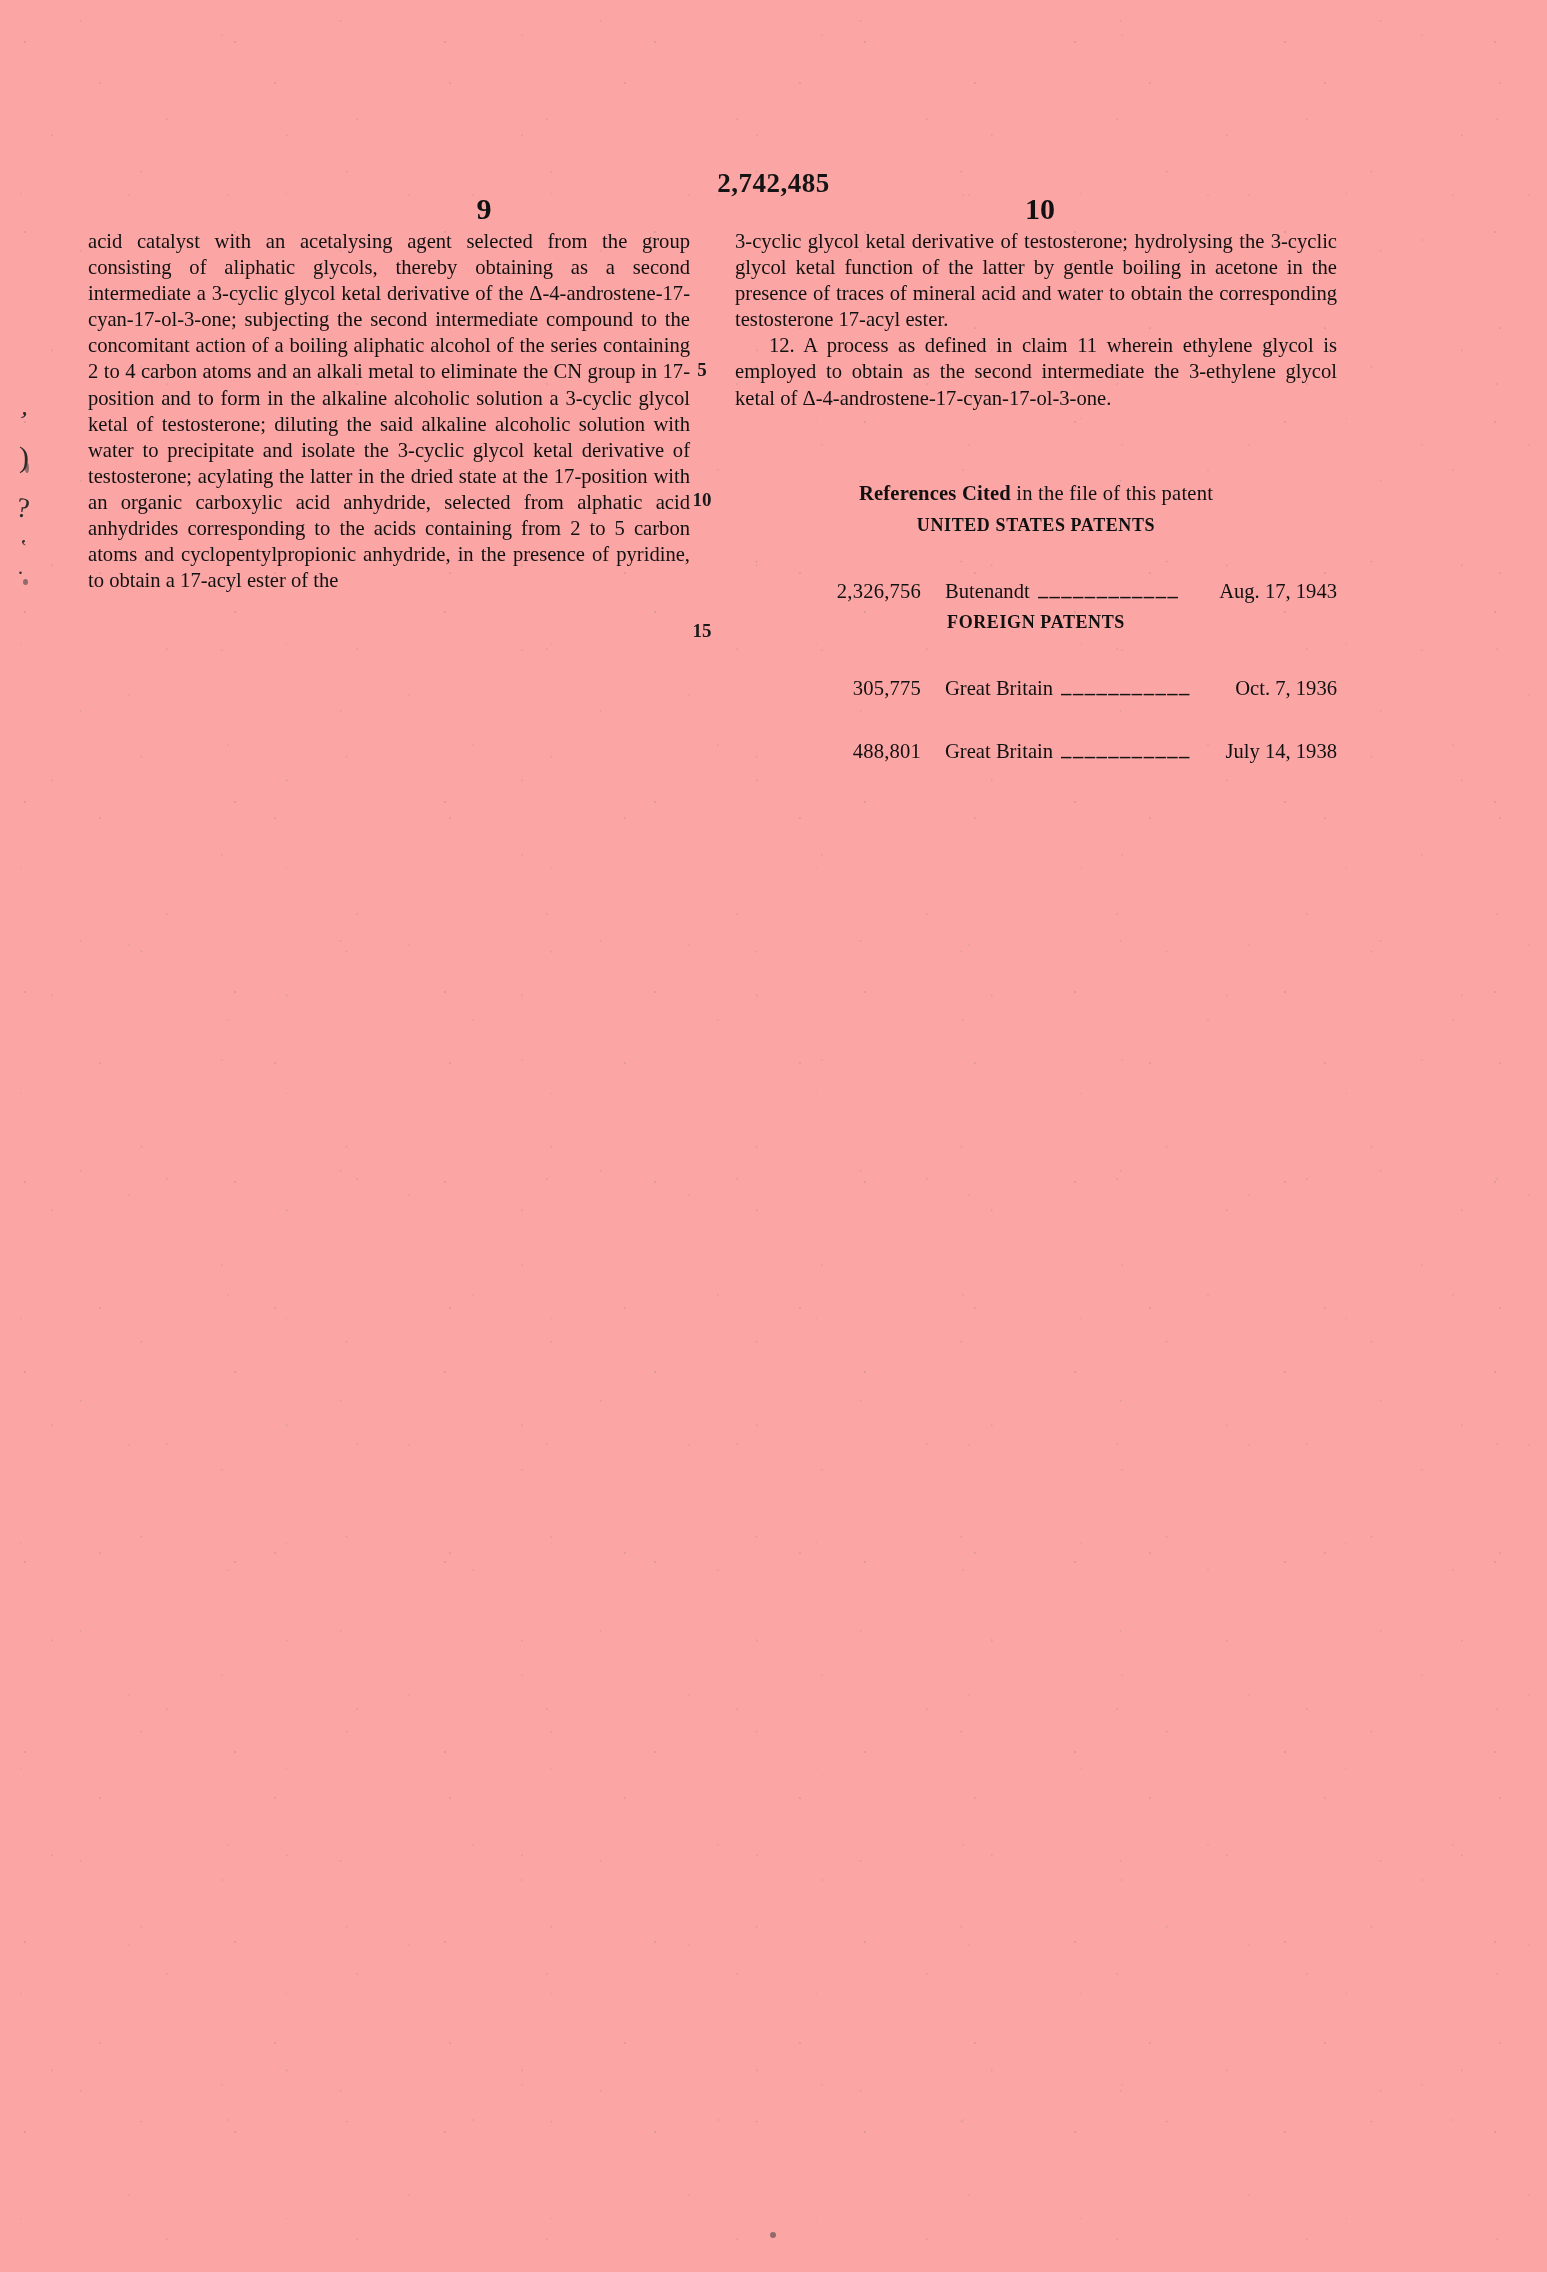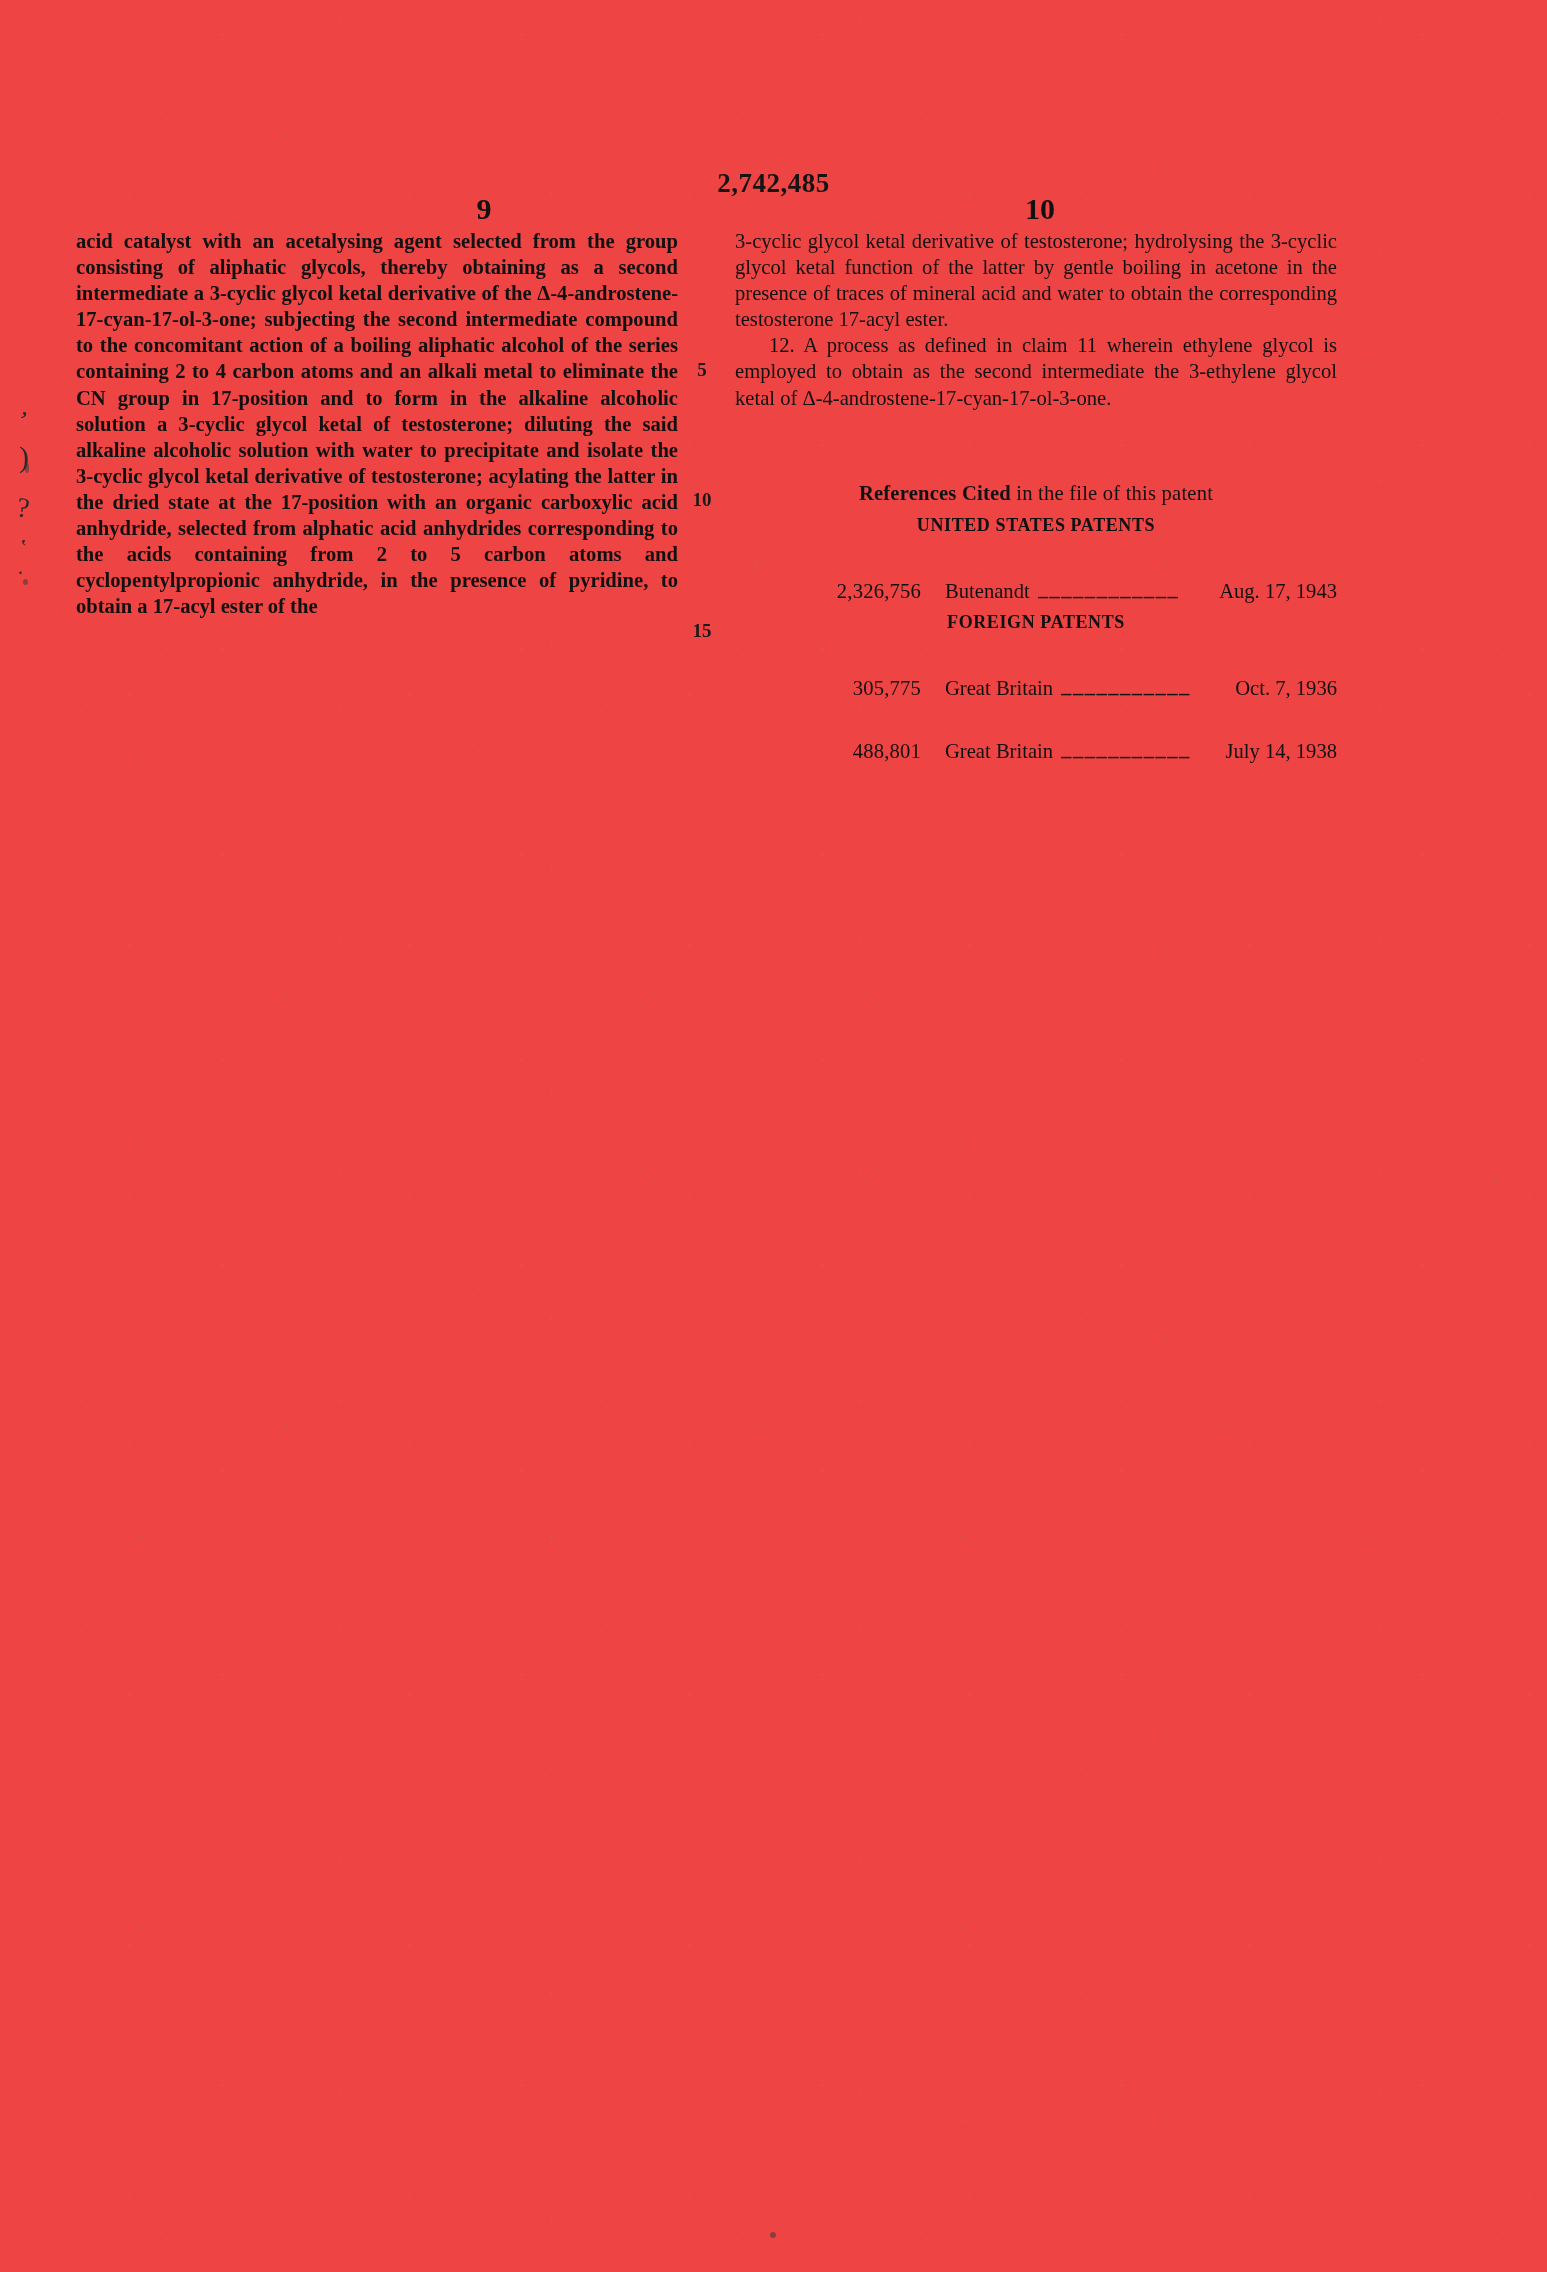--- a/index.html
+++ b/index.html
@@ -8,21 +8,21 @@
     background: #ffffff;
   }
   body {
     font-family: "Liberation Serif", serif;
   }
 
   #page {
     position: relative;
     width: 1547px;
     height: 2272px;
-    background: #ef4444;
+    background: #fca5a5;
     overflow: hidden;
   }
 
   
   #paper-noise {
     position: absolute;
     inset: 0;
     pointer-events: none;
     background-image:
       radial-gradient(circle at 12% 22%, rgba(130,130,130,.30) 0 1px, transparent 1.2px),
@@ -69,21 +69,21 @@
   .column {
     position: absolute;
     top: 228px;
     width: 602px;
     font-size: 20.6px;
     line-height: 26.1px;
     color: #111;
     text-align: justify;
     text-justify: inter-word;
   }
-  .column.left  { left: 76px; font-weight: bold; }
+  .column.left  { left: 88px; }
   .column.right { left: 735px; }
 
   .column p { margin: 0; }
   .column p.indent { text-indent: 34px; }
 
   
   .line-num {
     position: absolute;
     font-family: "Liberation Serif", serif;
     font-weight: bold;

